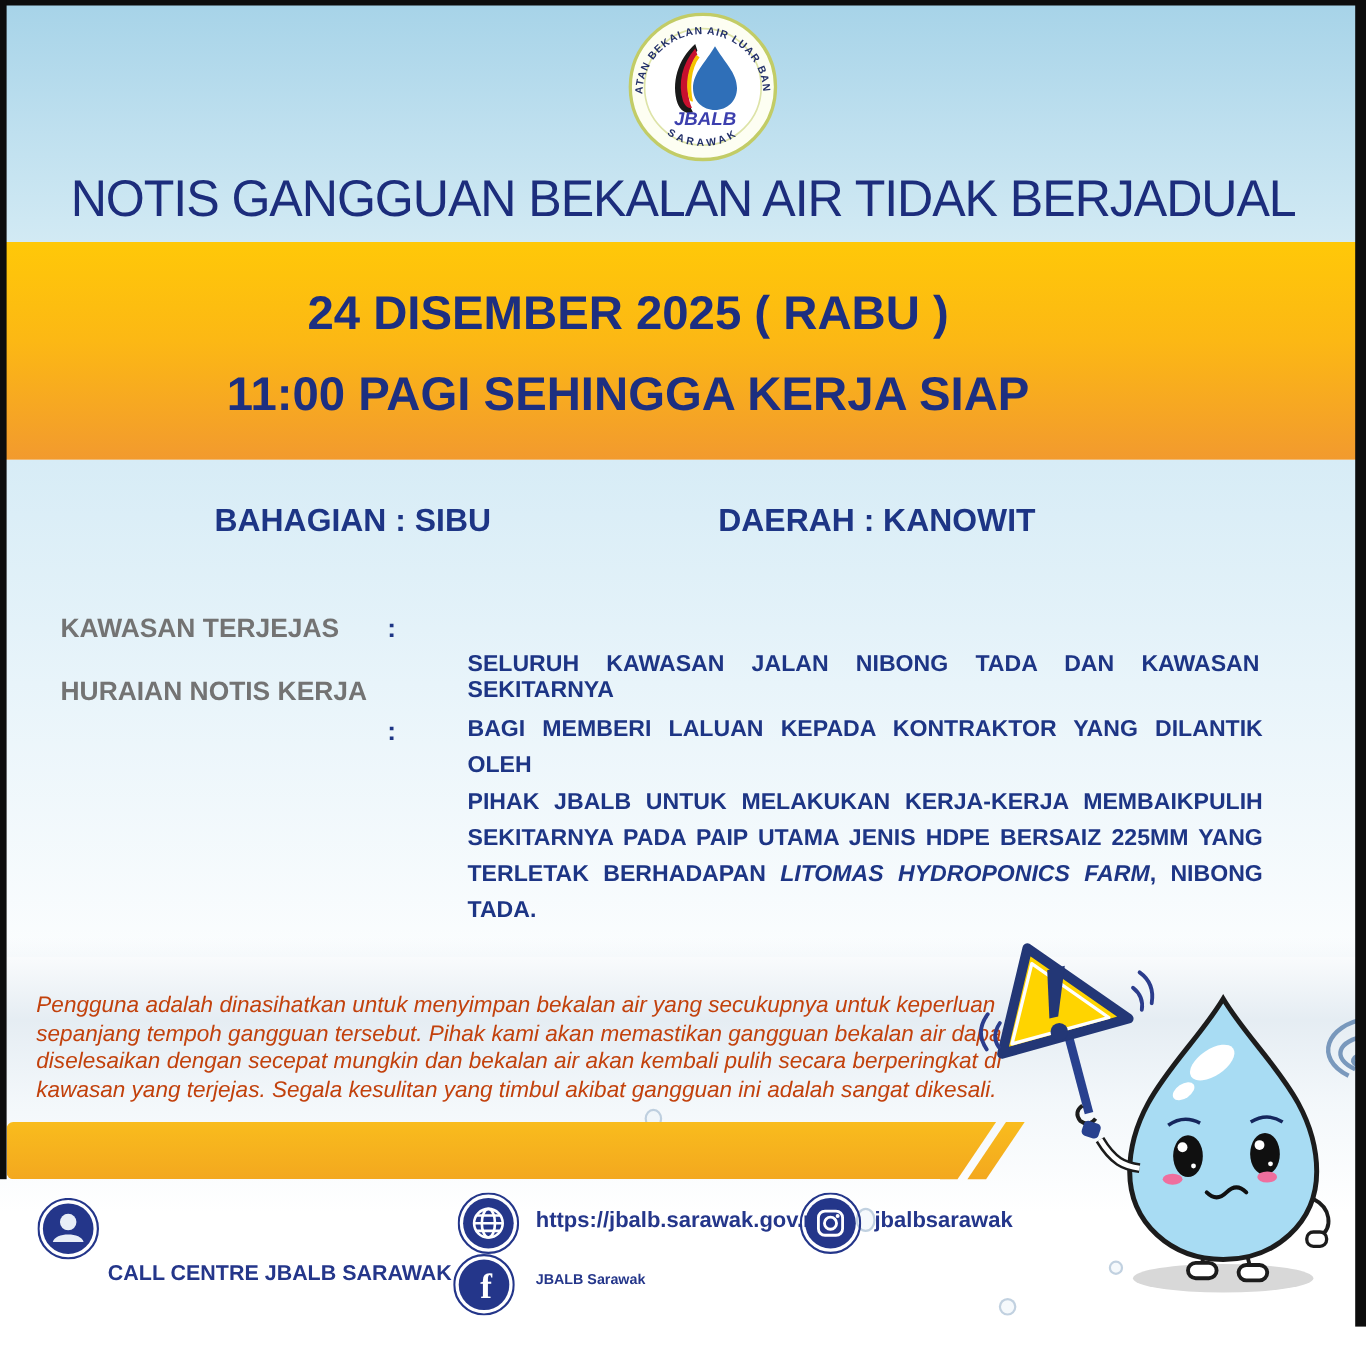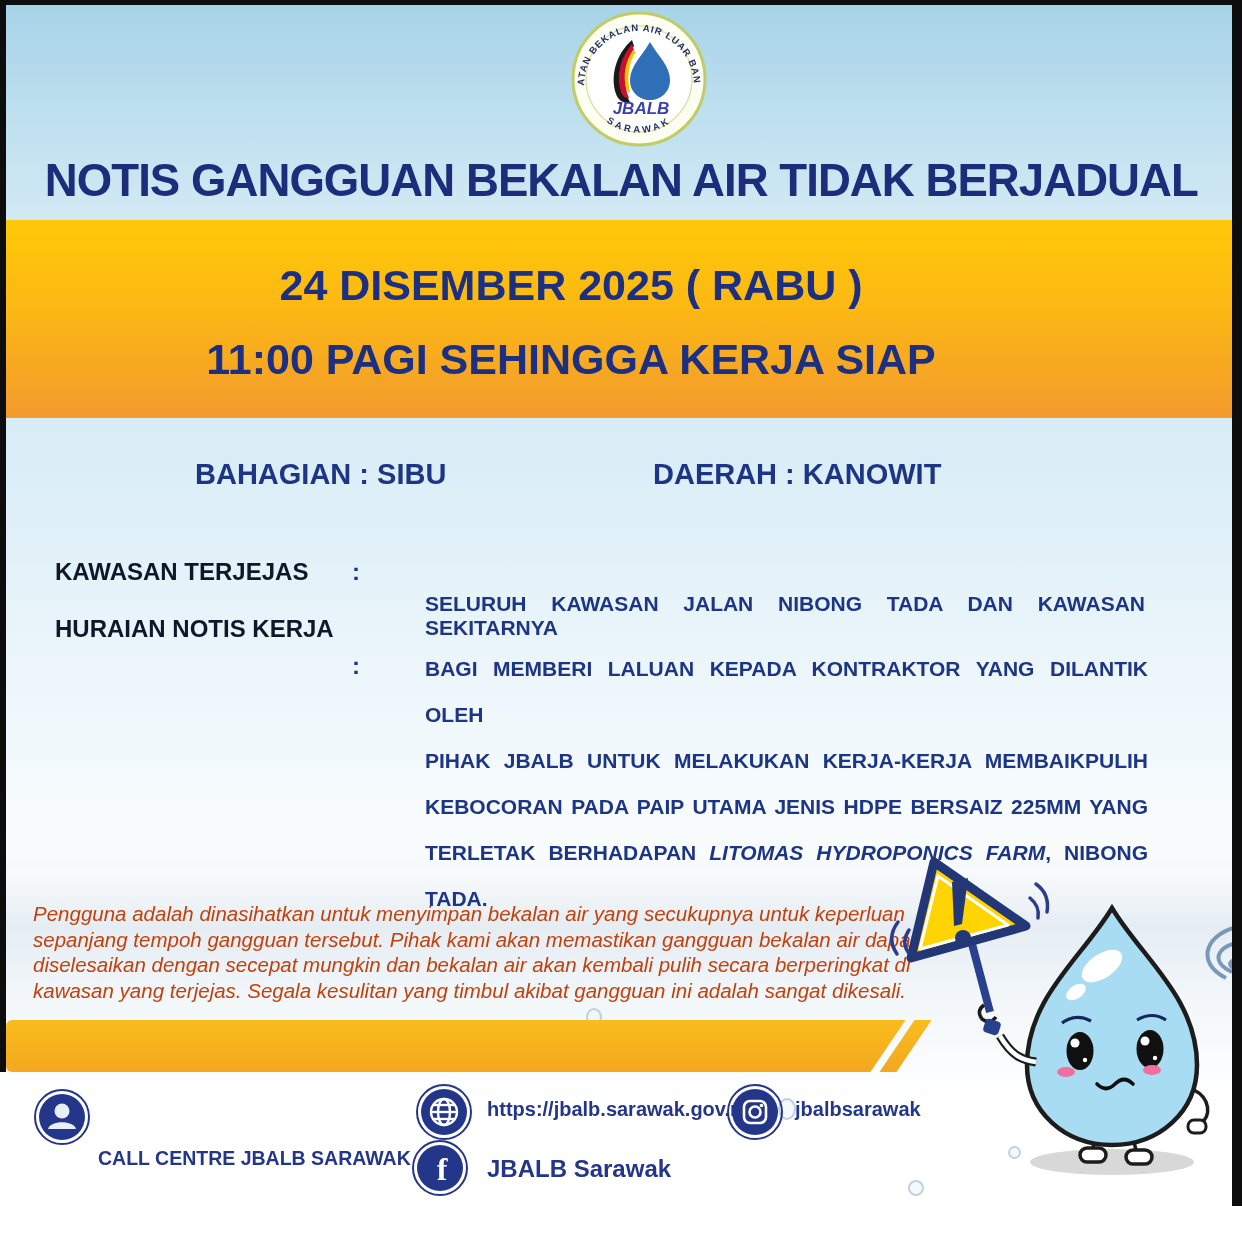--- a/index.html
+++ b/index.html
@@ -21,54 +21,54 @@
   .d2{left:908px;top:1180px;width:12px;height:12px;}
   .d3{left:1008px;top:1146px;width:9px;height:9px;}
   .d4{left:586px;top:1008px;width:12px;height:14px;}
   
   .frame-top{position:absolute;left:0;top:0;width:1242px;height:5px;background:#0d0d0d;}
   .frame-left{position:absolute;left:0;top:0;width:6px;height:1072px;background:#0d0d0d;}
   .frame-right{position:absolute;left:1232px;top:0;width:10px;height:1206px;background:#0d0d0d;}
   
   .logo{position:absolute;left:570px;top:10px;width:138px;height:138px;}
   .title{position:absolute;left:0;top:152px;width:1242px;text-align:center;
-    color:#1c2d7c;font-weight:bold;font-size:47px;letter-spacing:-1px;}
+    color:#1c2d7c;font-weight:normal;font-size:47px;letter-spacing:-1px;}
   .title>span{display:inline-block;transform:scaleX(.97);}
   .datebox{position:absolute;left:0;top:248px;width:1142px;text-align:center;
     color:#1d2f80;font-weight:bold;font-size:43px;line-height:74px;letter-spacing:0;}
   
   .region{position:absolute;top:458px;color:#1d3585;font-weight:bold;font-size:29px;}
   .bahagian{left:195px;} .daerah{left:653px;}
   
-  .lab{position:absolute;color:#0f172a;font-weight:bold;font-size:24px;}
+  .lab{position:absolute;color:#737373;font-weight:bold;font-size:24px;}
   .colon{position:absolute;color:#1d3585;font-weight:bold;font-size:24px;}
   .kaw-val{position:absolute;left:425px;top:592px;width:720px;color:#1d3585;font-weight:bold;
     font-size:21px;text-align:justify;text-align-last:justify;}
   .hur-block{position:absolute;left:425px;top:646px;width:723px;color:#1d3585;font-weight:bold;font-size:21px;}
-  .hur-line{line-height:46px;text-align:justify;text-align-last:justify;}
+  .hur-line{line-height:33px;text-align:justify;text-align-last:justify;}
   .hur-last{text-align-last:left;}
   .it{font-style:italic;}
   
   .advisory{position:absolute;left:33px;top:901px;width:884px;color:#c2410c;
     font-size:20.5px;line-height:25.6px;font-style:italic;font-weight:500;}
   
   .gold-banner{position:absolute;left:6px;top:1020px;width:888px;height:52px;
     background:linear-gradient(180deg,#f9bc1d 0%,#f3a81f 100%);
     clip-path:polygon(0 0,100% 0,calc(100% - 35px) 100%,0 100%);border-radius:6px 0 0 6px;}
   .gold-banner .txt{position:absolute;left:0;top:0;width:846px;height:44px;line-height:52px;
     text-align:center;color:#1d2f80;font-weight:bold;font-size:25px;letter-spacing:.5px;margin-top:42px;}
   .stripe{position:absolute;top:1020px;height:52px;background:linear-gradient(180deg,#f9bc1d,#f3a81f);
     transform:skewX(-34deg);}
   .s1{left:872px;width:16px;} .s2{left:897px;width:17px;}
   
   .cicon{position:absolute;width:56px;height:56px;}
   .ctext{position:absolute;color:#24368a;font-weight:bold;white-space:pre-wrap;}
   .call-lines{left:98px;top:1086px;font-size:19.5px;line-height:29px;}
   .web{left:487px;top:1098px;font-size:20px;}
-  .fb{left:487px;top:1155px;font-size:24px;}
+  .fb{left:487px;top:1155px;font-size:13px;}
   .ig{left:795px;top:1098px;font-size:20px;}
   
   .mascot{position:absolute;left:878px;top:843px;width:352px;height:340px;}
   .swirl{position:absolute;left:1186px;top:918px;width:56px;height:96px;}
 </style>
 </head>
 <body>
 
 <div id="poster">
 
@@ -130,21 +130,21 @@
 
   <div class="lab" style="left:55px;top:558px">KAWASAN TERJEJAS</div>
   <div class="colon" style="left:352px;top:558px">:</div>
   <div class="kaw-val">SELURUH KAWASAN JALAN NIBONG TADA DAN KAWASAN SEKITARNYA</div>
 
   <div class="lab" style="left:55px;top:615px">HURAIAN NOTIS KERJA</div>
   <div class="colon" style="left:352px;top:652px">:</div>
   <div class="hur-block">
     <div class="hur-line">BAGI MEMBERI LALUAN KEPADA KONTRAKTOR YANG DILANTIK OLEH</div>
     <div class="hur-line">PIHAK JBALB UNTUK MELAKUKAN KERJA-KERJA MEMBAIKPULIH</div>
-    <div class="hur-line">KEBOCORAN PADA PAIP UTAMA JENIS HDPE BERSAIZ 225MM YANG</div>
+    <div class="hur-line">SEKITARNYA PADA PAIP UTAMA JENIS HDPE BERSAIZ 225MM YANG</div>
     <div class="hur-line"><span>TERLETAK BERHADAPAN </span><span class="it">LITOMAS HYDROPONICS FARM</span><span>, NIBONG</span></div>
     <div class="hur-line hur-last">TADA.</div>
   </div>
 
   <div class="advisory">
     <div>Pengguna adalah dinasihatkan untuk menyimpan bekalan air yang secukupnya untuk keperluan</div>
     <div>sepanjang tempoh gangguan tersebut. Pihak kami akan memastikan gangguan bekalan air dapat</div>
     <div>diselesaikan dengan secepat mungkin dan bekalan air akan kembali pulih secara berperingkat di</div>
     <div>kawasan yang terjejas. Segala kesulitan yang timbul akibat gangguan ini adalah sangat dikesali.</div>
   </div>

